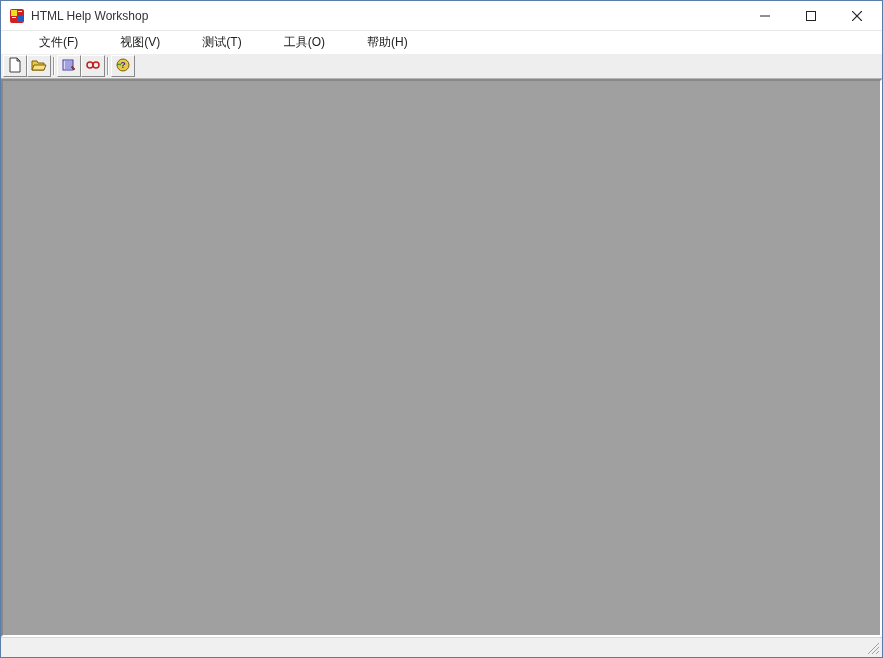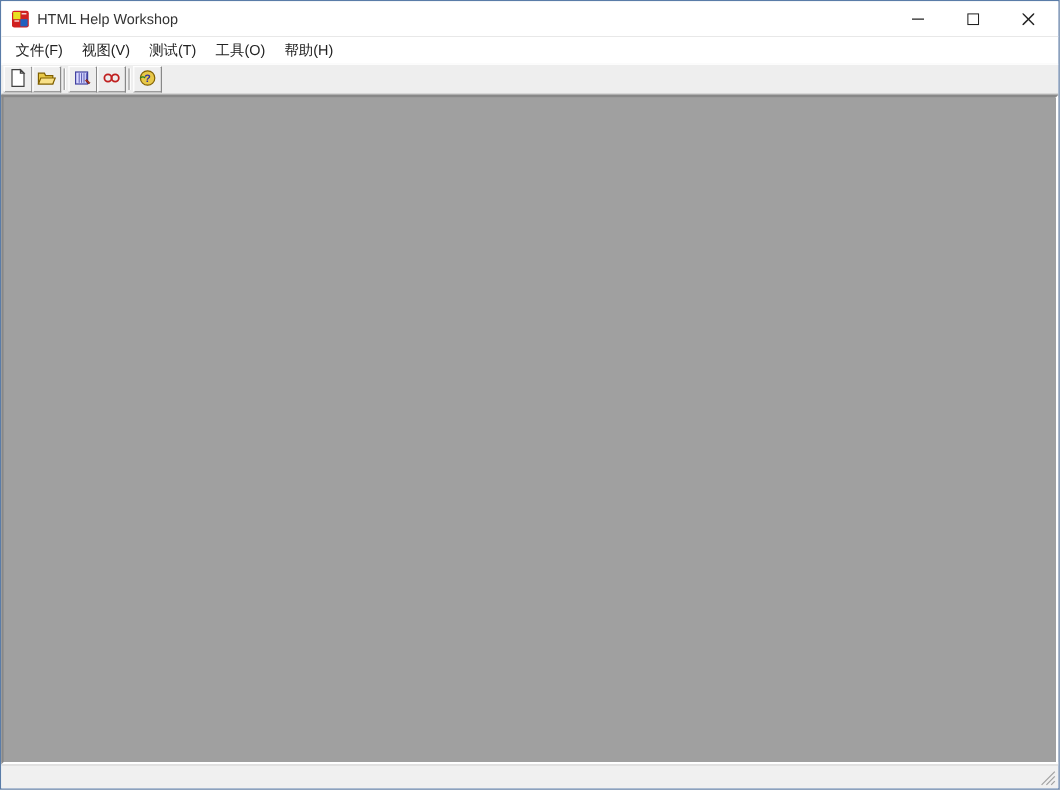--- a/index.html
+++ b/index.html
@@ -42,20 +42,21 @@
       background: #ffffff;
       display: flex;
       align-items: center;
       padding: 0 4px;
     }
     .menubar .menu-item {
       padding: 2px 8px;
       color: #222;
       font-size: 12px;
       cursor: pointer;
+      margin-left: 26px;
     }
     .toolbar {
       height: 26px;
       background: #eeeeee;
       border-top: 1px solid #ffffff;
       border-bottom: 1px solid #b5b5b5;
       display: flex;
       align-items: center;
       padding: 0 2px;
     }

